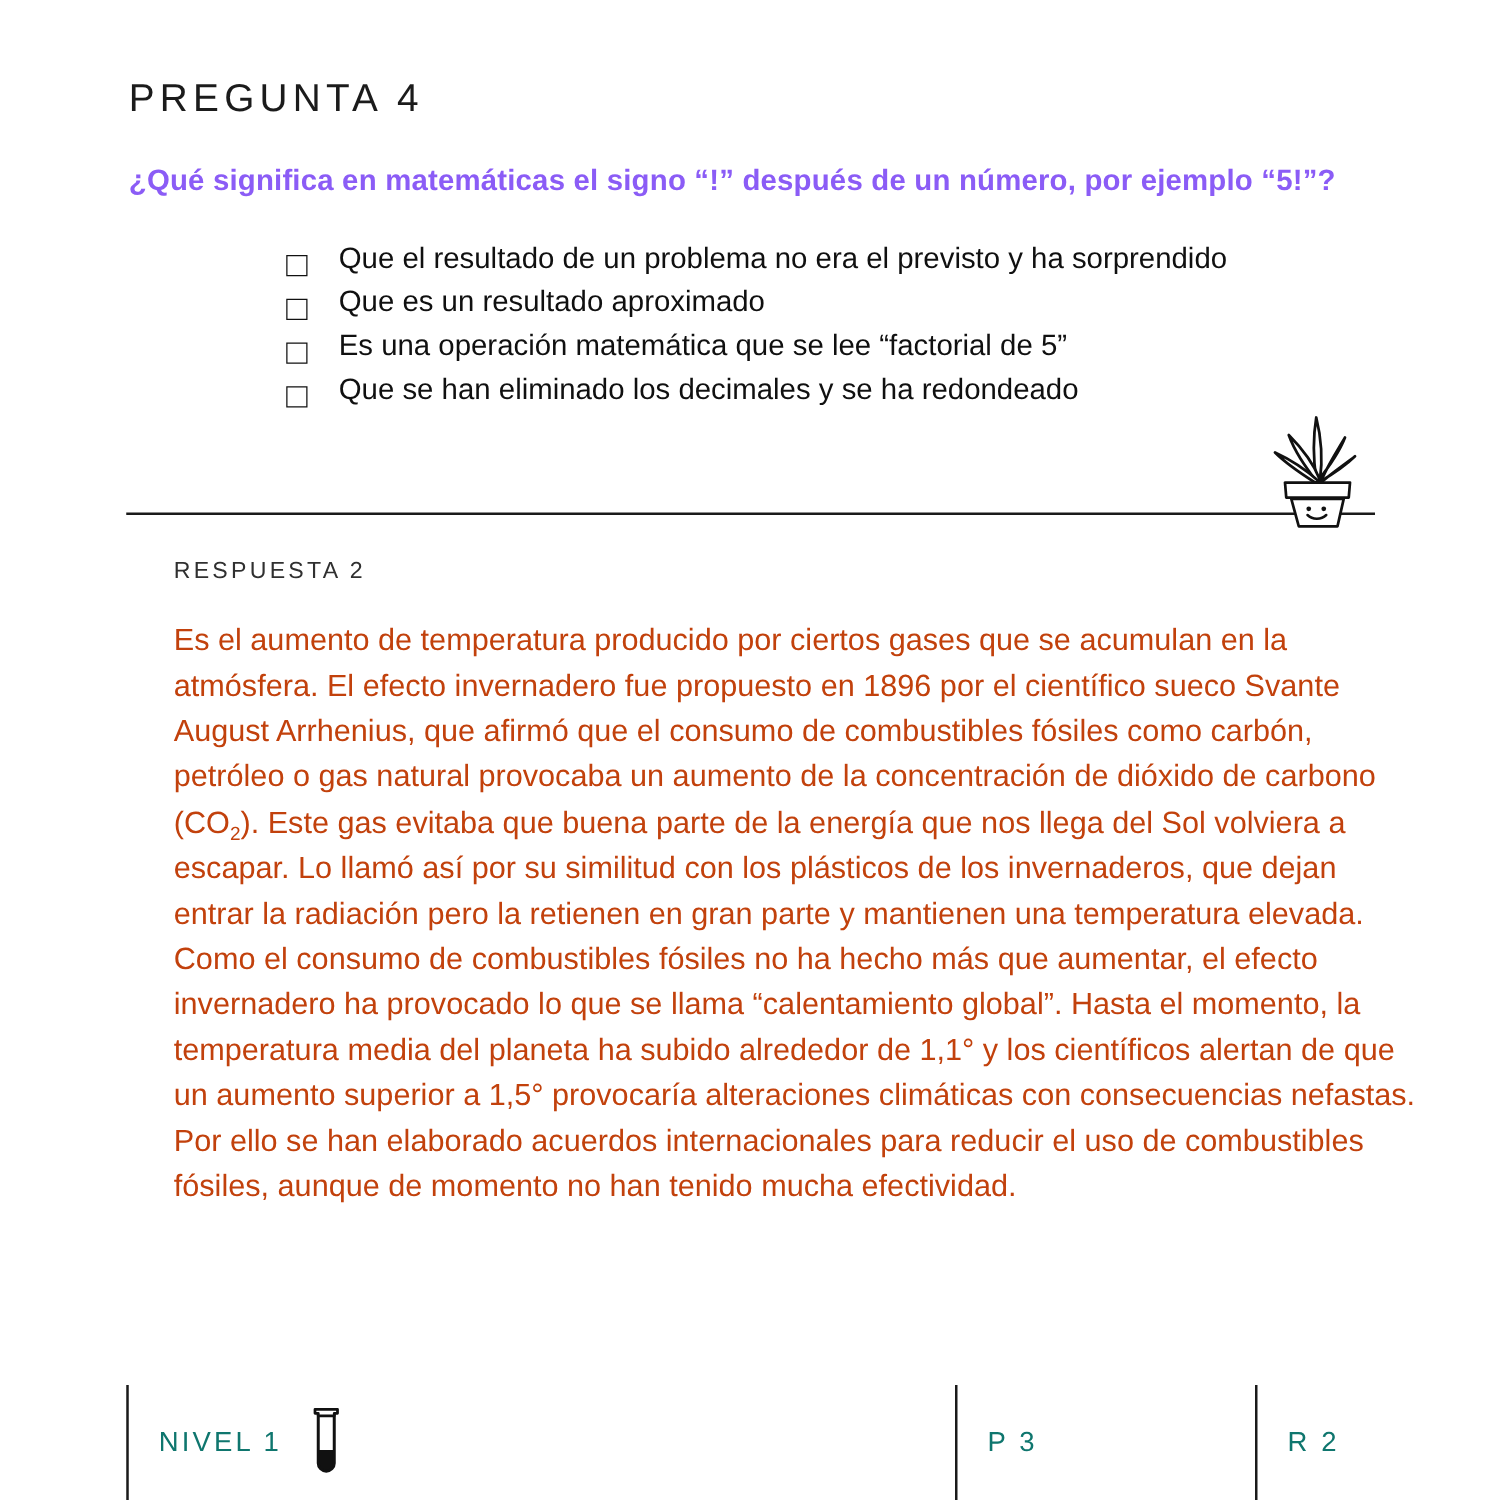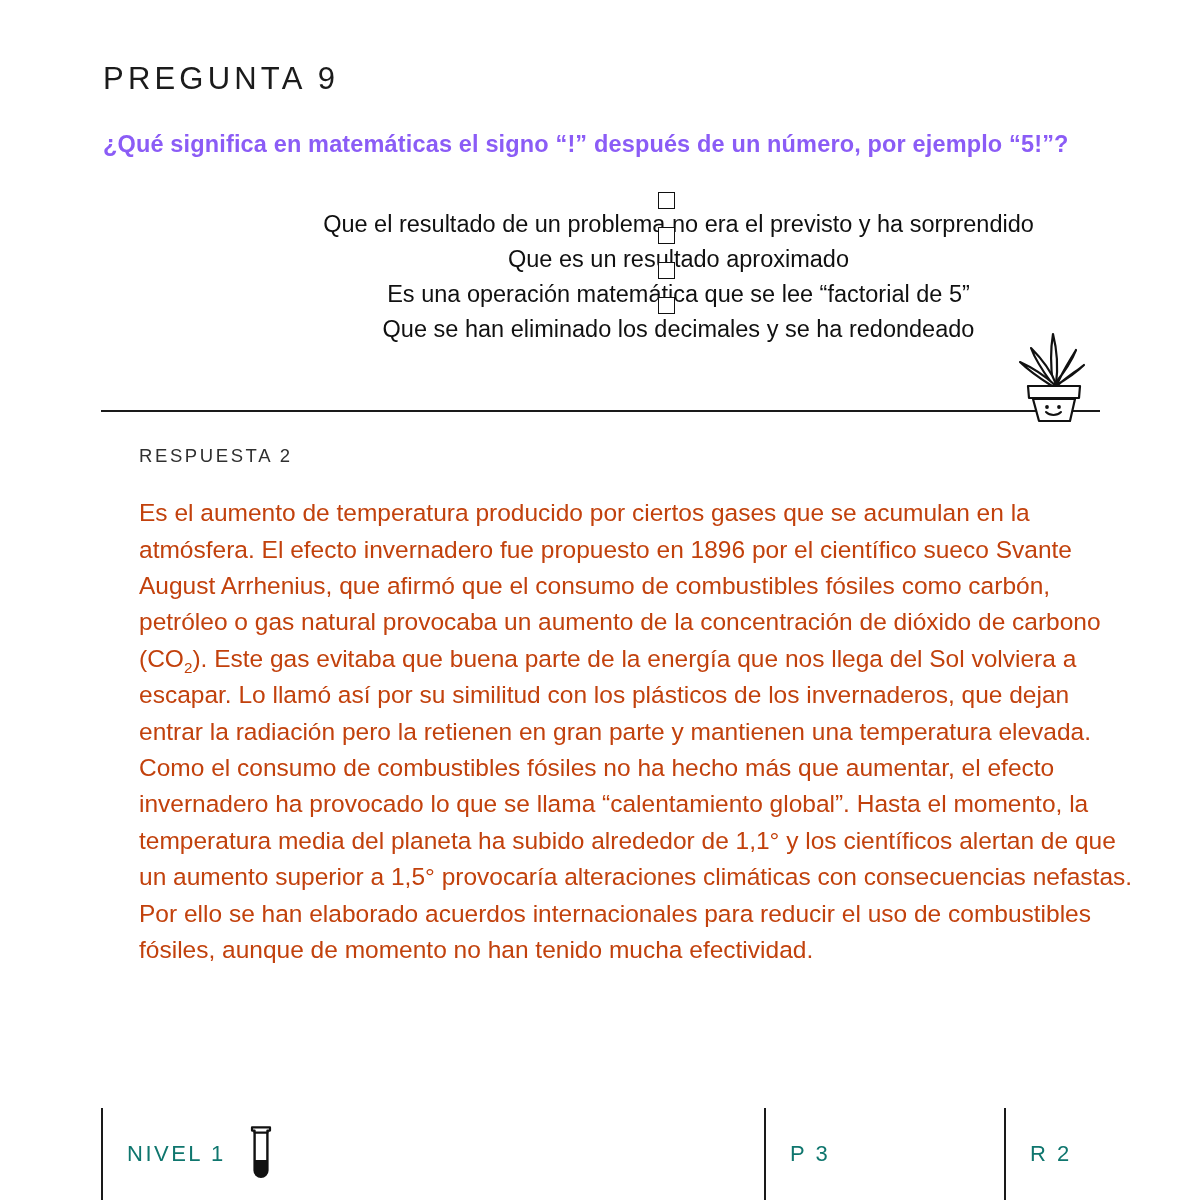--- a/index.html
+++ b/index.html
@@ -54,23 +54,22 @@
   .options-list {
     list-style: none;
     margin: 0;
     padding: 0;
     margin-top: 27px;
     margin-left: 126px;
   }
 
   .option-row {
     display: flex;
-    align-items: center;
+    align-items: flex-end;
     height: 35px;
-    flex-direction: column;
   }
 
   .option-checkbox {
     width: 17px;
     height: 17px;
     border: 1.6px solid #111111;
     background: #ffffff;
     flex: none;
     margin-top: 6px;
   }
@@ -178,21 +177,21 @@
   }
   .test-tube-icon svg { display: block; }
 </style>
 </head>
 <body>
 
 <div class="page">
 
   <section class="question-section">
 
-    <h1 class="page-title">PREGUNTA 9</h1>
+    <h1 class="page-title">PREGUNTA 4</h1>
 
     <p class="question-prompt">¿Qué significa en matemáticas el signo “!” después de un número, por ejemplo “5!”?</p>
 
     <ul class="options-list">
 
       <li class="option-row">
         <span class="option-checkbox"></span>
         <span class="option-label">Que el resultado de un problema no era el previsto y ha sorprendido</span>
       </li>
 

